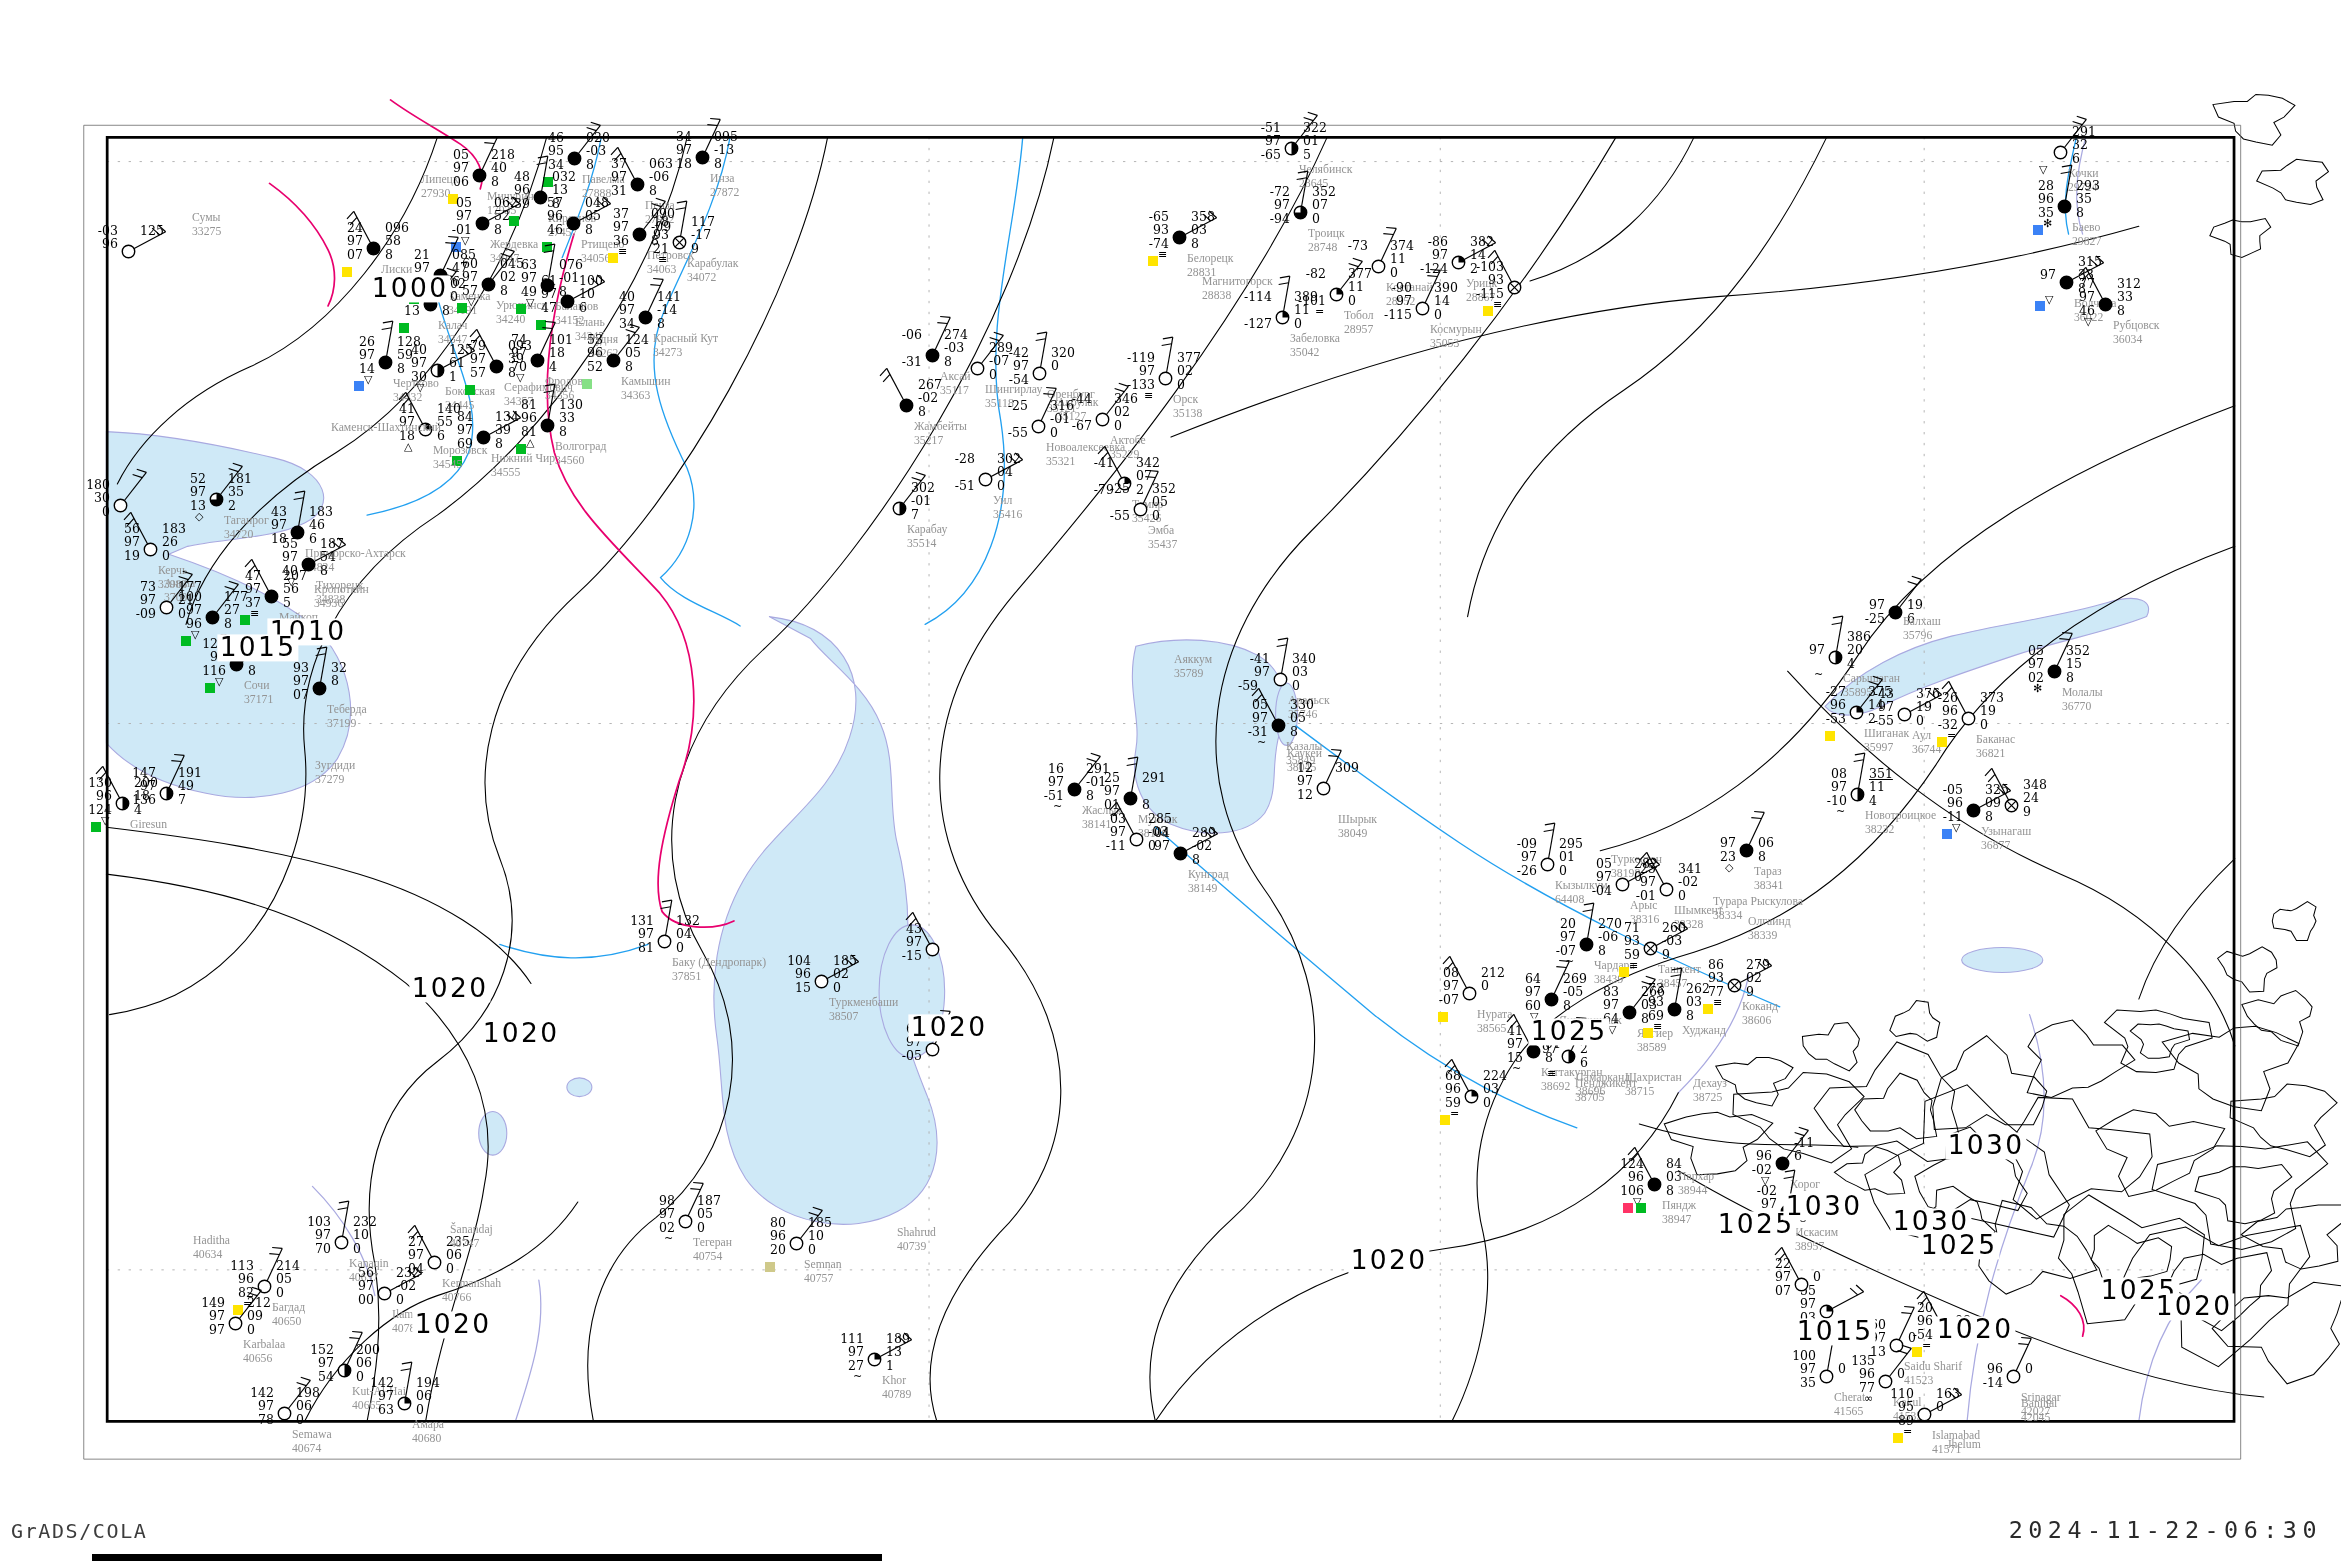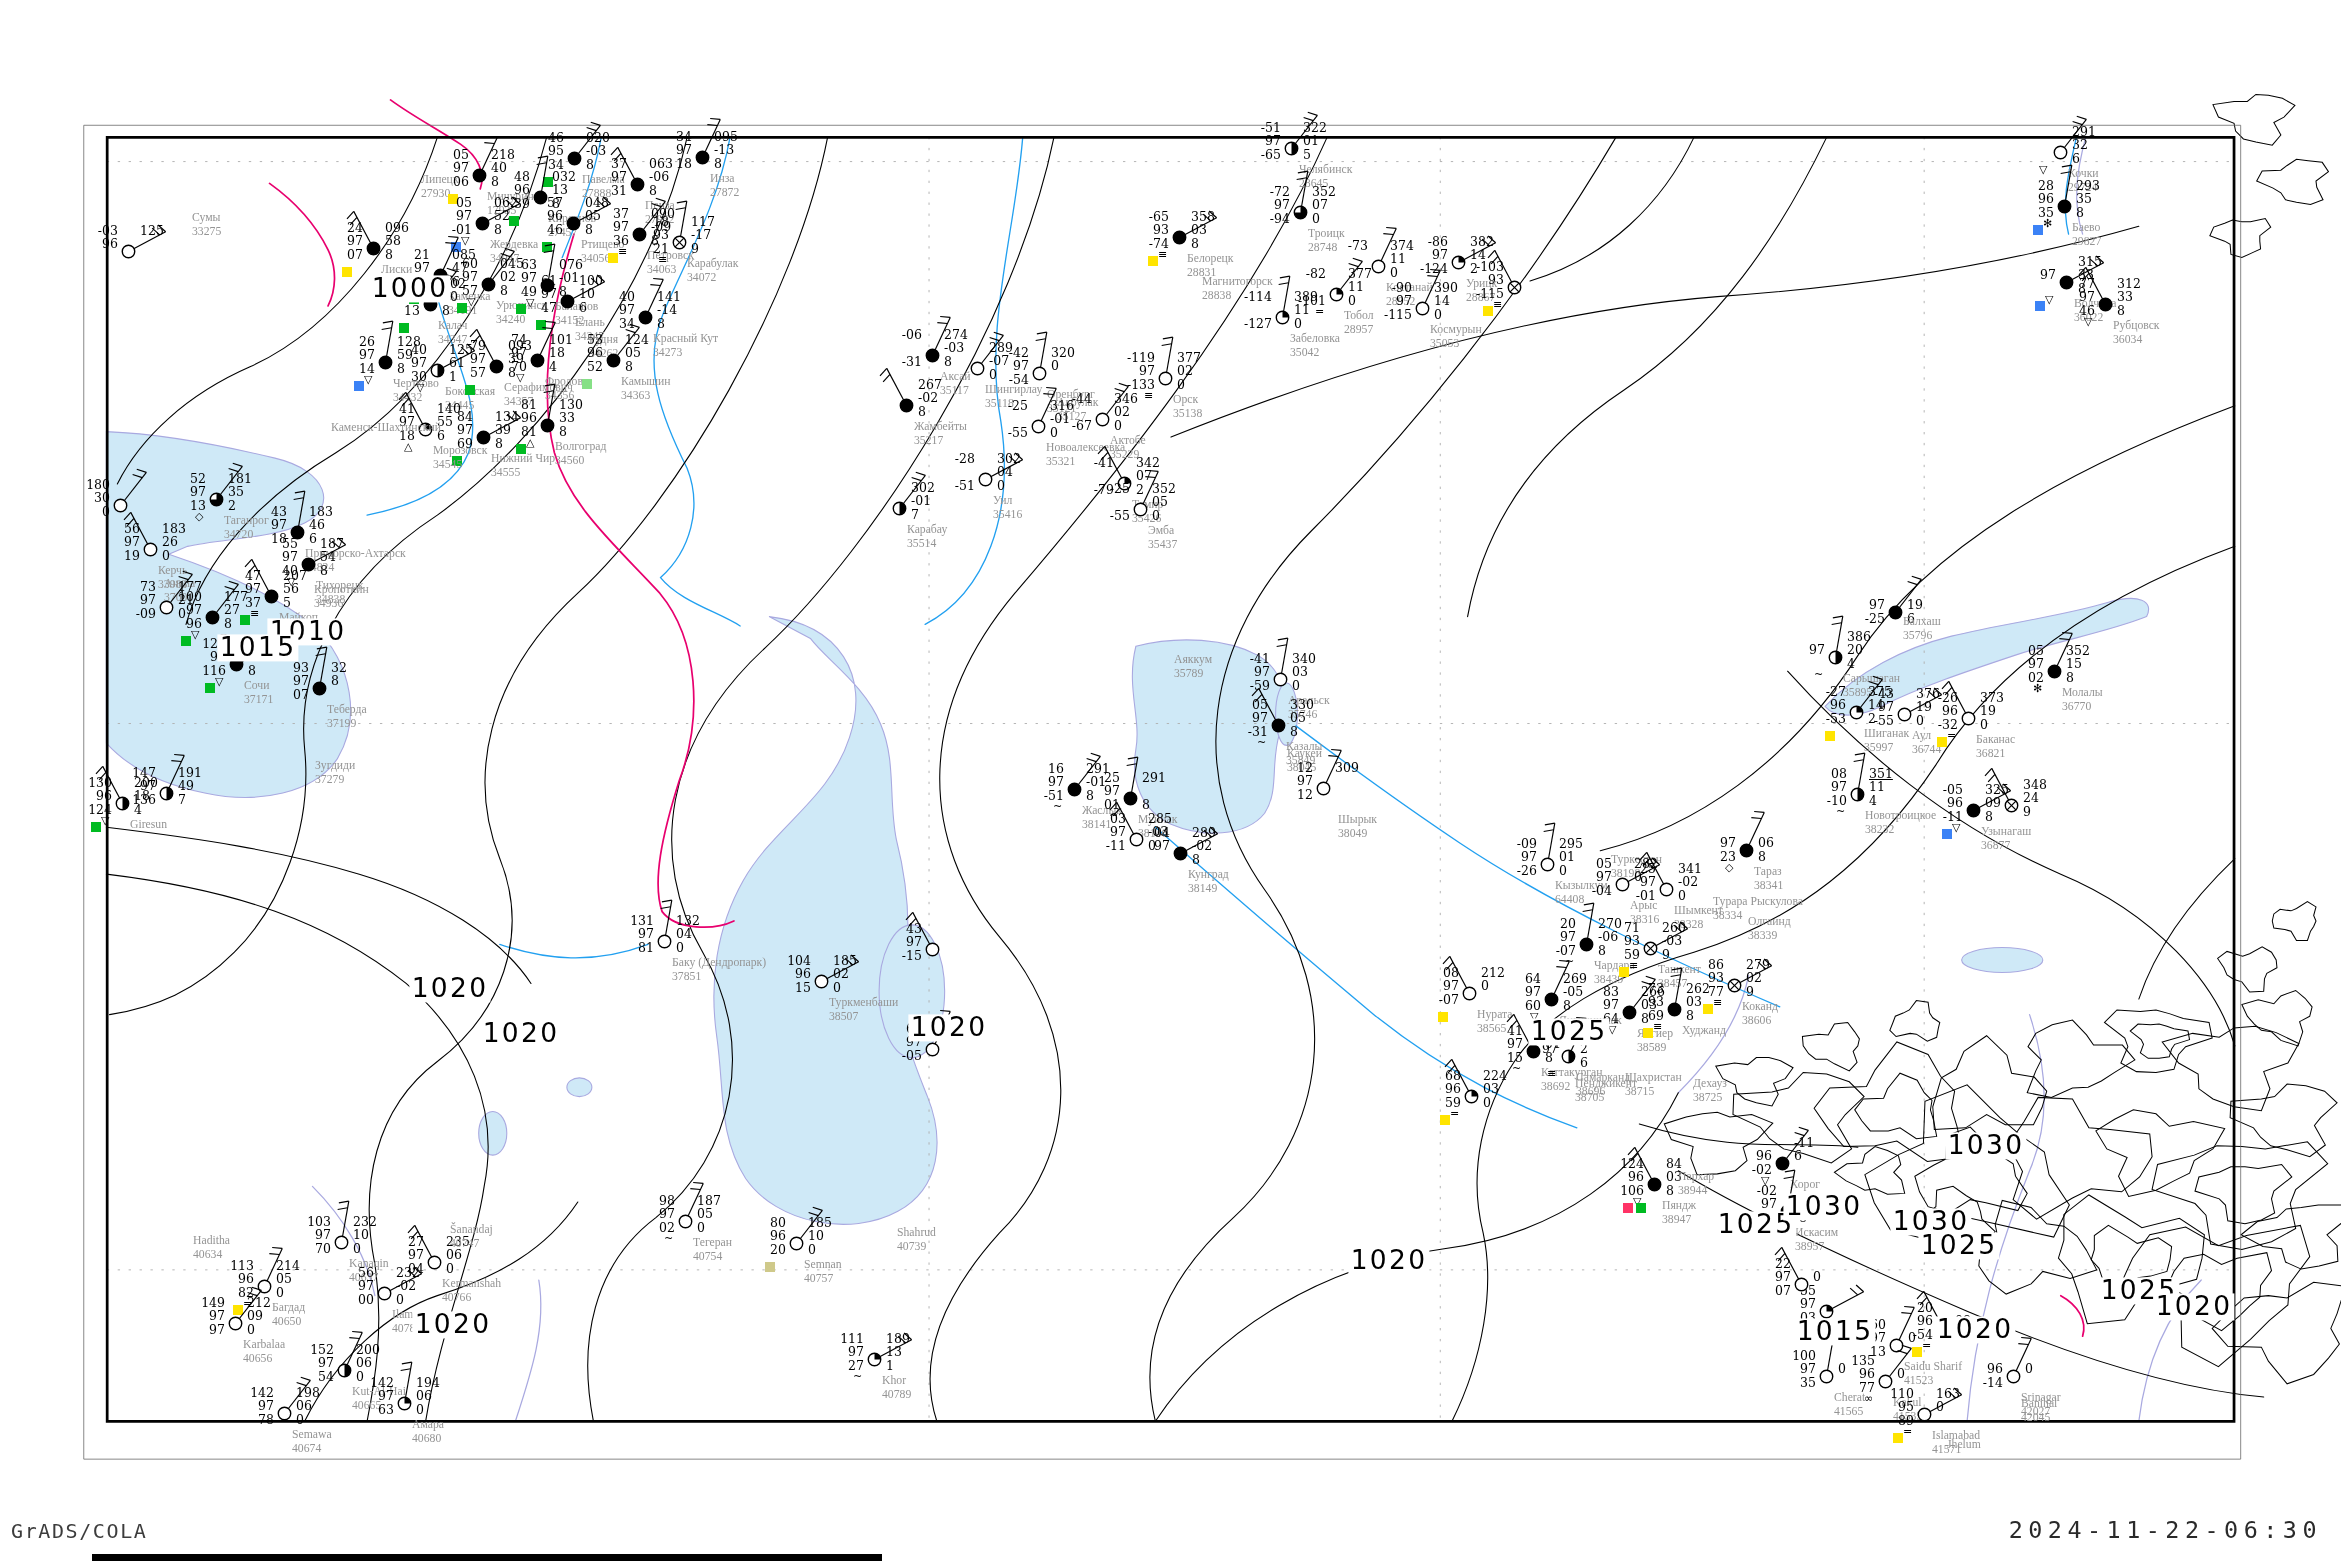--- a/index.html
+++ b/index.html
@@ -1156,21 +1156,21 @@
       </div>
       <div class="st" style="left: 1226px; top: 625px;">
         <svg width="109" height="109" viewBox="0 0 140 140">
           <line x1="70" y1="70" x2="79.37700159401425" y2="16.82038133734077" stroke="#000" stroke-width="1.5"></line>
           <line x1="79.37700159401425" y1="16.82038133734077" x2="66.57481205127598" y2="19.07957210215085" stroke="#000" stroke-width="1.5"></line>
           <line x1="77.87668133897196" y1="25.329120323366247" x2="65.0744917962337" y2="27.588311088176326" stroke="#000" stroke-width="1.5"></line>
           <circle cx="70" cy="70" r="8" fill="#fff" stroke="#000" stroke-width="1.8"></circle>
         </svg>
         <div class="num numL" style="top: 28px;">-41</div>
         <div class="num numL" style="top: 41px;">97</div>
-        <div class="num numL" style="top: 55px;">-59</div>
+        <div class="num numL" style="top: 55px; text-align: center;">-59</div>
         <div class="num numR" style="top: 28px;">340</div>
         <div class="num numR" style="top: 41px;">03</div>
         <div class="num numR" style="top: 55px;">0</div>
         <div class="lbl" style="left: 62px; top: 69px;">Аральск<div>35746</div></div>
       </div>
       <div class="st" style="left: 1124px; top: 603px;">
         <div class="lbl" style="left: 50px; top: 50px;">Аяккум<div>35789</div></div>
       </div>
       <div class="st" style="left: 1224px; top: 671px;">
         <svg width="109" height="109" viewBox="0 0 140 140">

